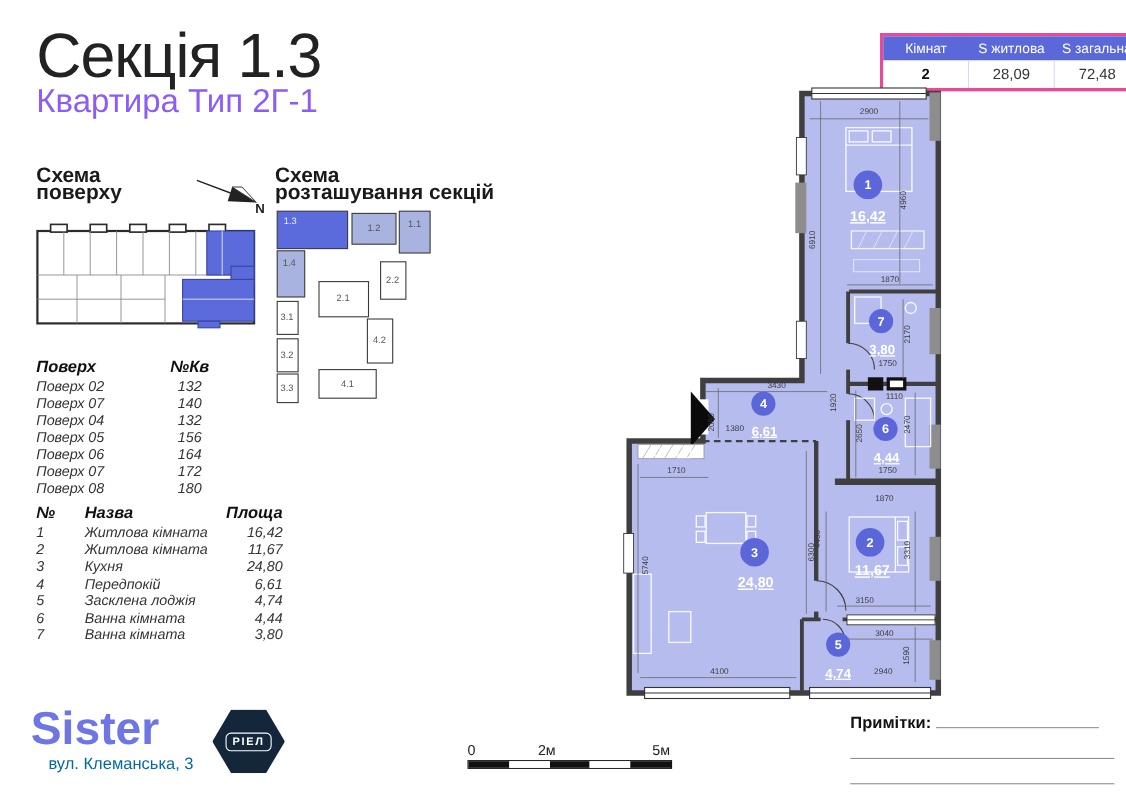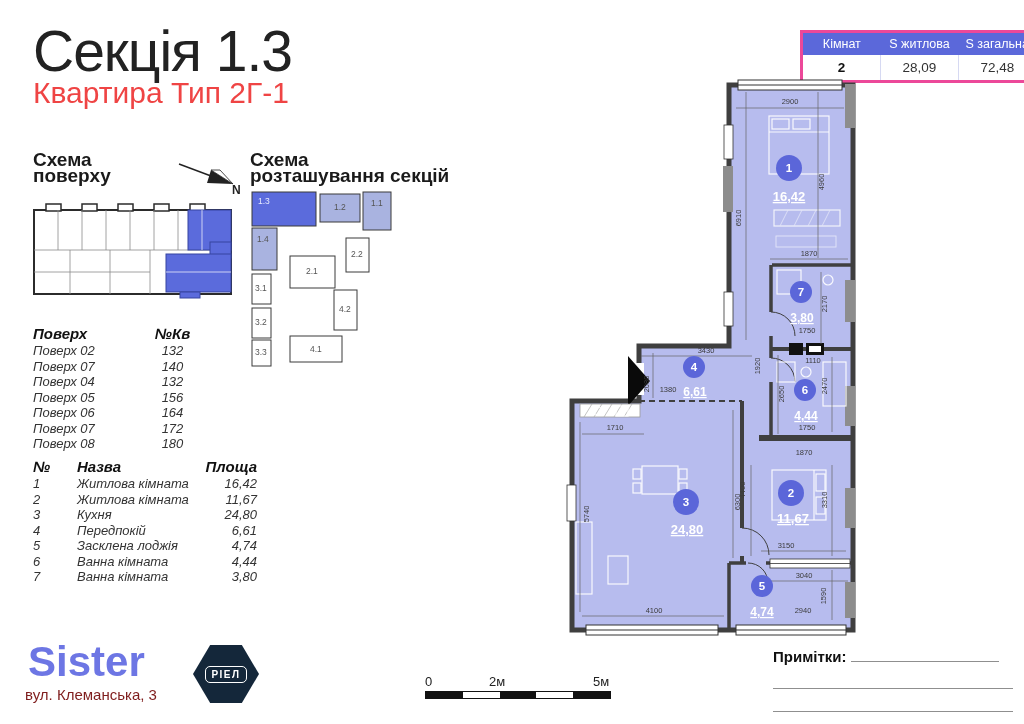--- a/index.html
+++ b/index.html
@@ -1,38 +1,38 @@
 <!DOCTYPE html>
 <html><head>
 <meta charset="utf-8">
 <style>
   html,body{margin:0;padding:0;background:#fff;}
   .page{position:relative;width:1024px;height:724px;background:#ffffff;
         font-family:"Liberation Sans",sans-serif;color:#1e1e1e;overflow:hidden;}
   .abs{position:absolute;}
   .title{left:33px;top:18px;font-size:57px;font-weight:400;letter-spacing:-1px;color:#222;}
-  .subtitle{left:33px;top:76px;font-size:30px;font-weight:500;color:#ef4444;}
+  .subtitle{left:33px;top:76px;font-size:30px;font-weight:500;color:#8b5cf6;}
   .schemeTitle{font-size:19px;font-weight:800;line-height:16px;color:#1a1a1a;}
   
   .sumTable{left:800px;top:30px;width:233px;border:3px solid #ec4899;font-size:12.5px;}
   .sumHead{display:flex;background:#5b68da;color:#fff;}
   .sumHead div{flex:1;text-align:center;padding:4px 0;}
   .sumVals{display:flex;color:#333;font-size:13.5px;}
   .sumVals div{flex:1;text-align:center;padding:5px 0;border-right:1px solid #d6d9f2;background:#fff;}
   .sumVals div:last-child{border-right:none;}
   .sumVals .b{font-weight:700;color:#111;}
   
   .tbl{font-size:13px;color:#333;font-style:italic;}
   .tbl .hd{font-weight:800;font-size:15px;color:#111;}
   .trow{display:flex;height:15.5px;align-items:center;}
   .fcol1{width:112px;} .fcol2{width:55px;text-align:center;}
   .rcol1{width:44px;} .rcol2{width:120px;} .rcol3{width:60px;text-align:right;}
   
   .logo{left:28px;top:638px;font-size:42px;font-weight:800;color:#6d76e4;letter-spacing:0px;}
-  .addr{left:25px;top:686px;font-size:15px;color:#7f1d1d;}
+  .addr{left:44px;top:686px;font-size:15px;color:#0369a1;}
   .badge{left:193px;top:645px;width:66px;height:58px;background:#14273a;
          clip-path:polygon(26% 0,74% 0,100% 50%,74% 100%,26% 100%,0 50%);
          display:flex;align-items:center;justify-content:center;}
   .badge span{color:#fff;font-size:10px;font-weight:700;letter-spacing:1.5px;
               border:1px solid #fff;border-radius:5px;padding:2px 5px;}
   
   .scale{left:425px;top:674px;width:186px;font-size:13px;color:#222;}
   .scaleLabels{position:relative;height:15px;}
   .scaleLabels span{position:absolute;top:0;}
   .bar{display:flex;height:6px;border:1px solid #111;margin-top:2px;}

